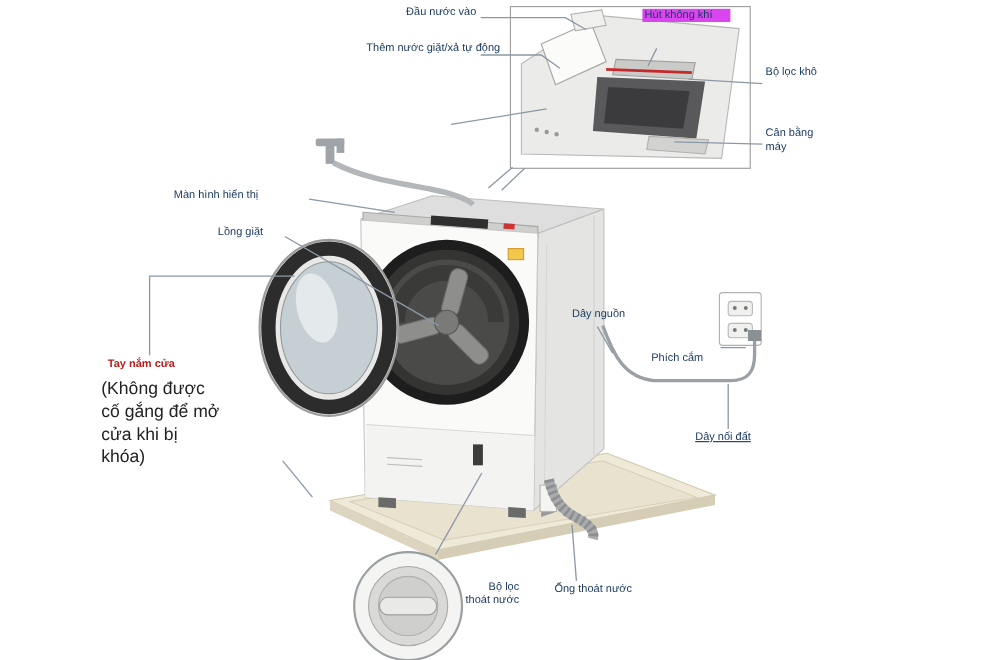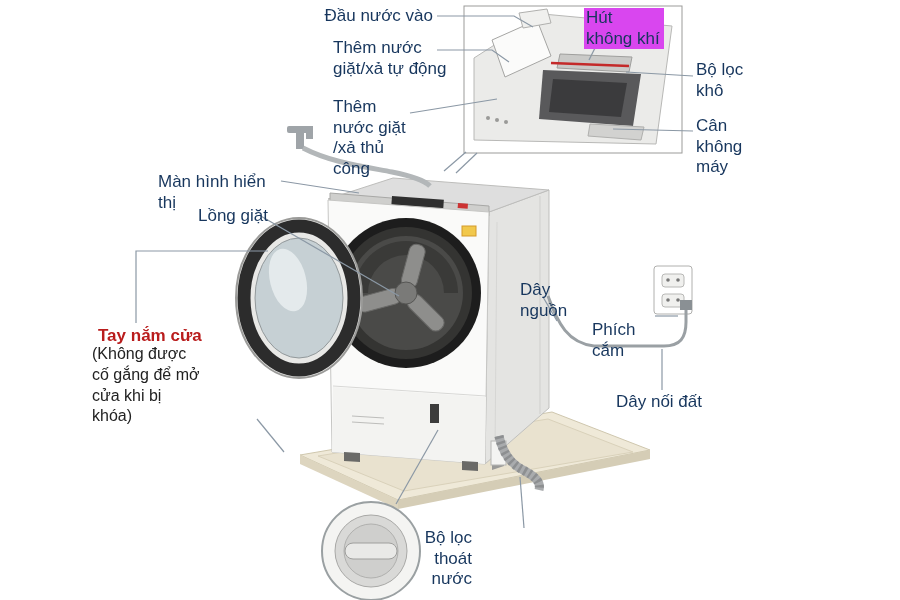--- a/index.html
+++ b/index.html
@@ -8,21 +8,21 @@
     width: 900px;
     height: 600px;
     background: #ffffff;
     font-family: "Liberation Sans", "DejaVu Sans", sans-serif;
     overflow: hidden;
   }
   #art { position: absolute; left: 0; top: 0; }
   .lbl {
     position: absolute;
     color: #17365d;
-    font-size: 17px;
+    font-size: 10px;
     line-height: 1.22;
   }
   .lbl.right { text-align: right; }
   .lbl.onwhite { background: #d946ef; padding: 0 2px; }
   .lbl.bold-black { color: #b91c1c; font-weight: bold; }
   .note {
     position: absolute;
     color: #222222;
     font-size: 16px;
     line-height: 1.3;
@@ -156,34 +156,34 @@
   </svg>
 
   <div class="lbl right" style="left:318px; top:6px; width:115px;">Đầu nước vào</div>
 
   <div class="lbl onwhite" style="left:584px; top:8px; width:76px;">Hút không khí</div>
 
   <div class="lbl" style="left:333px; top:38px; width:124px;">Thêm nước giặt/xả tự động</div>
 
   <div class="lbl" style="left:696px; top:60px; width:50px;">Bộ lọc khô</div>
 
-  <div class="lbl" style="left:333px; top:97px; width:86px;">Thêm nước giặt /xả thủ công</div>
 
-  <div class="lbl" style="left:696px; top:116px; width:62px;">Cân không máy</div>
+  <div class="lbl" style="left:696px; top:116px; width:62px;">Cân bằng máy</div>
 
   <div class="lbl" style="left:158px; top:172px; width:130px;">Màn hình hiển thị</div>
 
   <div class="lbl" style="left:198px; top:206px; width:70px;">Lồng giặt</div>
 
   <div class="lbl bold-black" style="left:98px; top:326px; width:110px;">Tay nắm cửa</div>
 
   <div class="note" style="left:92px; top:344px; width:112px;">(Không được cố gắng để mở cửa khi bị khóa)</div>
 
   <div class="lbl" style="left:520px; top:280px; width:80px;">Dây nguồn</div>
 
   <div class="lbl" style="left:592px; top:308px; width:62px;margin-top:12px;">Phích cắm</div>
 
-  <div class="lbl" style="left:616px; top:392px; width:90px;">Dây nối đất</div>
+  <div class="lbl" style="left:632px; top:392px; width:90px;text-decoration:underline;">Dây nối đất</div>
 
+  <div class="lbl" style="left:504px; top:530px; width:72px;">Ống thoát nước</div>
 
   <div class="lbl" style="left:422px; top:528px; width:50px;text-align:right;">Bộ lọc thoát nước</div>
 
 </div>
 
 </body></html>

